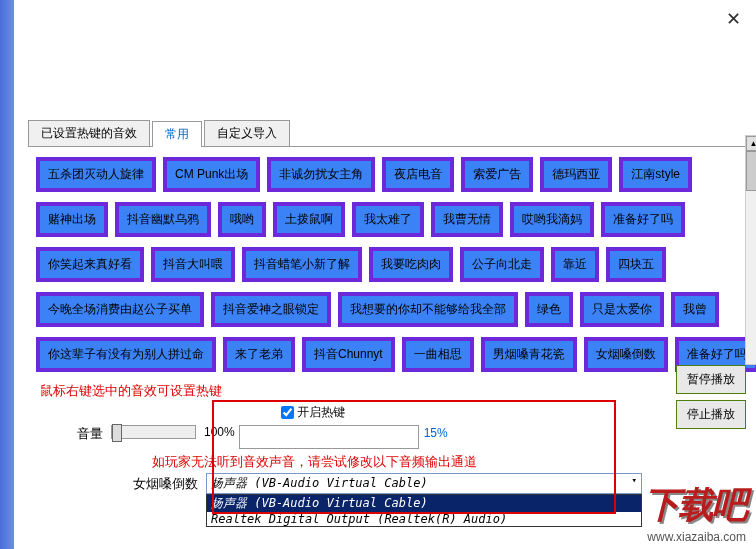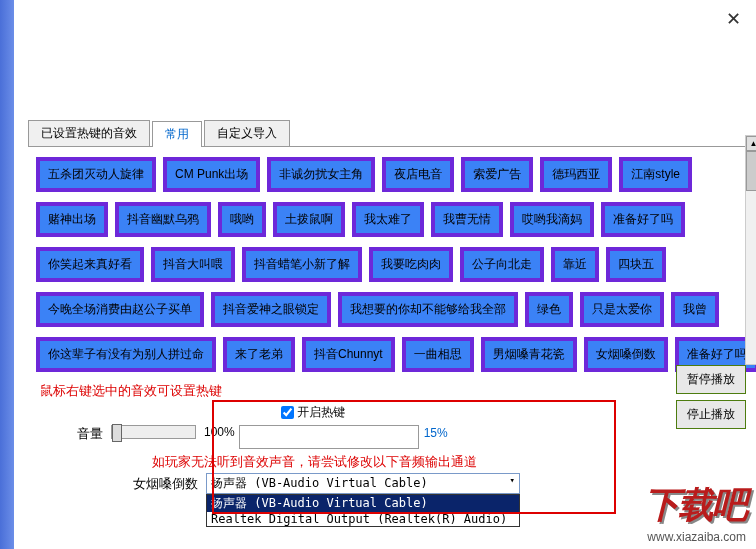--- a/index.html
+++ b/index.html
@@ -25,21 +25,21 @@
 .vol-label { width: 75px; text-align: right; padding-right: 8px; font-size: 13px; }
 .vol-slider { width: 85px; height: 14px; background: #eee; border: 1px solid #999; position: relative; }
 .vol-slider-thumb { position: absolute; left: 0; top: -2px; width: 10px; height: 18px; background: #ddd; border: 1px solid #666; }
 .vol-pct { margin-left: 8px; font-size: 12px; }
 .vol-bar { display: inline-block; width: 180px; height: 24px; border: 1px solid #999; background: #fff; position: relative; vertical-align: middle; margin-left: 4px; }
 .vol-bar-fill { height: 100%; background: #2b9f2b; }
 .vol-bar-pct { position: absolute; right: -30px; top: 0; color: #0066cc; }
 .hint-red2 { color: #d00; font-size: 13px; margin-left: 116px; }
 .out-row { display: flex; align-items: flex-start; margin-top: 2px; }
 .out-label { width: 170px; text-align: right; padding-right: 8px; font-size: 13px; padding-top: 2px; }
-.dropdown { width: 314px; }
+.dropdown { width: 436px; font-style: italic; }
 .dropdown-sel { width: 100%; border: 1px solid #7a9ac9; background: #fff; padding: 1px 4px; font-family: SimSun, monospace; font-size: 12px; display: flex; justify-content: space-between; }
 .dropdown-sel .arrow { font-size: 9px; }
 .dropdown-list { border: 1px solid #333; background: #fff; }
 .dropdown-item { padding: 0 4px; font-family: SimSun, monospace; font-size: 12px; }
 .dropdown-item.sel { background: #0a246a; color: #fff; }
 .side-btn { position: absolute; padding: 5px 10px; background: #e8e8e8; border: 1px solid #4d7c0f; cursor: pointer; font-size: 12px; }
 .pause-btn { right: 10px; top: 365px; }
 .stop-btn { right: 10px; top: 400px; margin-left: 11px; }
 .watermark { position: absolute; right: 10px; bottom: 5px; text-align: right; }
 .wm-logo { font-size: 36px; font-weight: bold; color: #b91c1c; font-style: italic; letter-spacing: -2px; text-shadow: 2px 2px 0 #888; }

